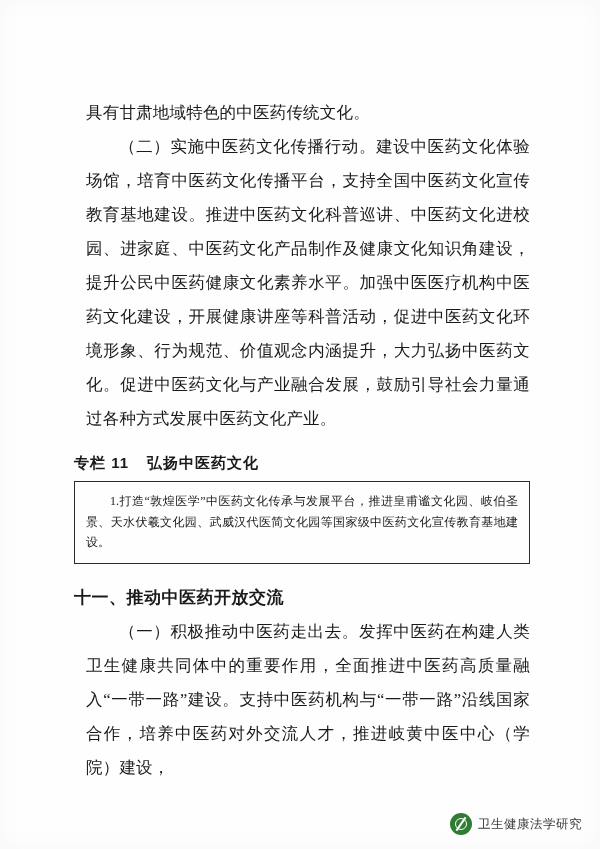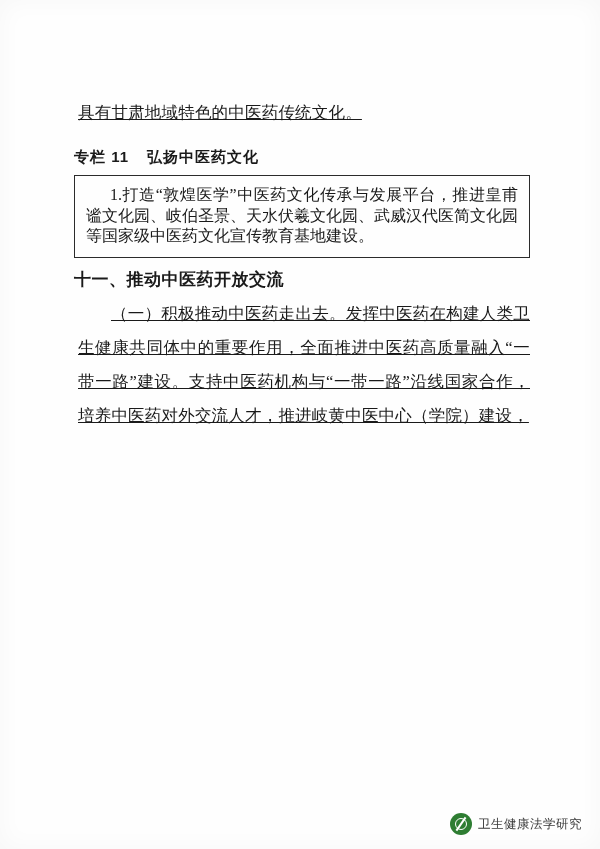--- a/index.html
+++ b/index.html
@@ -21,28 +21,27 @@
     background: #fefefe;
     box-sizing: border-box;
   }
   .content {
     position: absolute;
     left: 74px;
     top: 96px;
     width: 456px;
   }
   p.body-text {
-    margin: 0 0 0 4px;
+    margin: 0 0 0 12px;
     font-size: 16.5px;
     line-height: 34px;
     text-align: justify;
     text-justify: inter-ideograph;
     letter-spacing: 0.2px;
     font-family: "Liberation Serif", serif;
-    text-decoration: underline;
   }
   p.indent2 {
     text-indent: 33px;
   }
   .box-title {
     font-size: 15px;
     font-weight: bold;
     margin: 18px 0 8px 0;
     letter-spacing: 1px;
     font-family: "Liberation Sans", sans-serif;
@@ -51,31 +50,31 @@
     display: inline-block;
     width: 18px;
   }
   .column-box {
     border: 1px solid #2b2b2b;
     padding: 9px 11px 10px 11px;
     box-sizing: border-box;
   }
   .column-box p {
     margin: 0;
-    font-size: 16px;
+    font-size: 12px;
     line-height: 20.5px;
     text-align: justify;
     text-justify: inter-ideograph;
     text-indent: 24px;
     font-family: "Liberation Serif", serif;
   }
   h2.section-heading {
     font-size: 17px;
     font-weight: bold;
-    margin: 10px 0 6px 0;
+    margin: 22px 0 6px 0;
     letter-spacing: 0.5px;
     font-family: "Liberation Sans", sans-serif;
   }
   .footer-badge {
     position: absolute;
     right: 18px;
     bottom: 14px;
     display: flex;
     align-items: center;
     gap: 6px;
@@ -124,20 +123,21 @@
 </style>
 </head>
 <body>
 
 <div class="page">
 
   <div class="content">
 
     <p class="body-text">具有甘肃地域特色的中医药传统文化。</p>
 
+    <p class="body-text indent2">（二）实施中医药文化传播行动。建设中医药文化体验场馆，培育中医药文化传播平台，支持全国中医药文化宣传教育基地建设。推进中医药文化科普巡讲、中医药文化进校园、进家庭、中医药文化产品制作及健康文化知识角建设，提升公民中医药健康文化素养水平。加强中医医疗机构中医药文化建设，开展健康讲座等科普活动，促进中医药文化环境形象、行为规范、价值观念内涵提升，大力弘扬中医药文化。促进中医药文化与产业融合发展，鼓励引导社会力量通过各种方式发展中医药文化产业。</p>
 
     <div class="box-title">
       <span>专栏 11</span><span class="gap"></span><span>弘扬中医药文化</span>
     </div>
 
     <div class="column-box">
       <p>1.打造“敦煌医学”中医药文化传承与发展平台，推进皇甫谧文化园、岐伯圣景、天水伏羲文化园、武威汉代医简文化园等国家级中医药文化宣传教育基地建设。</p>
     </div>
 
     <h2 class="section-heading">十一、推动中医药开放交流</h2>

